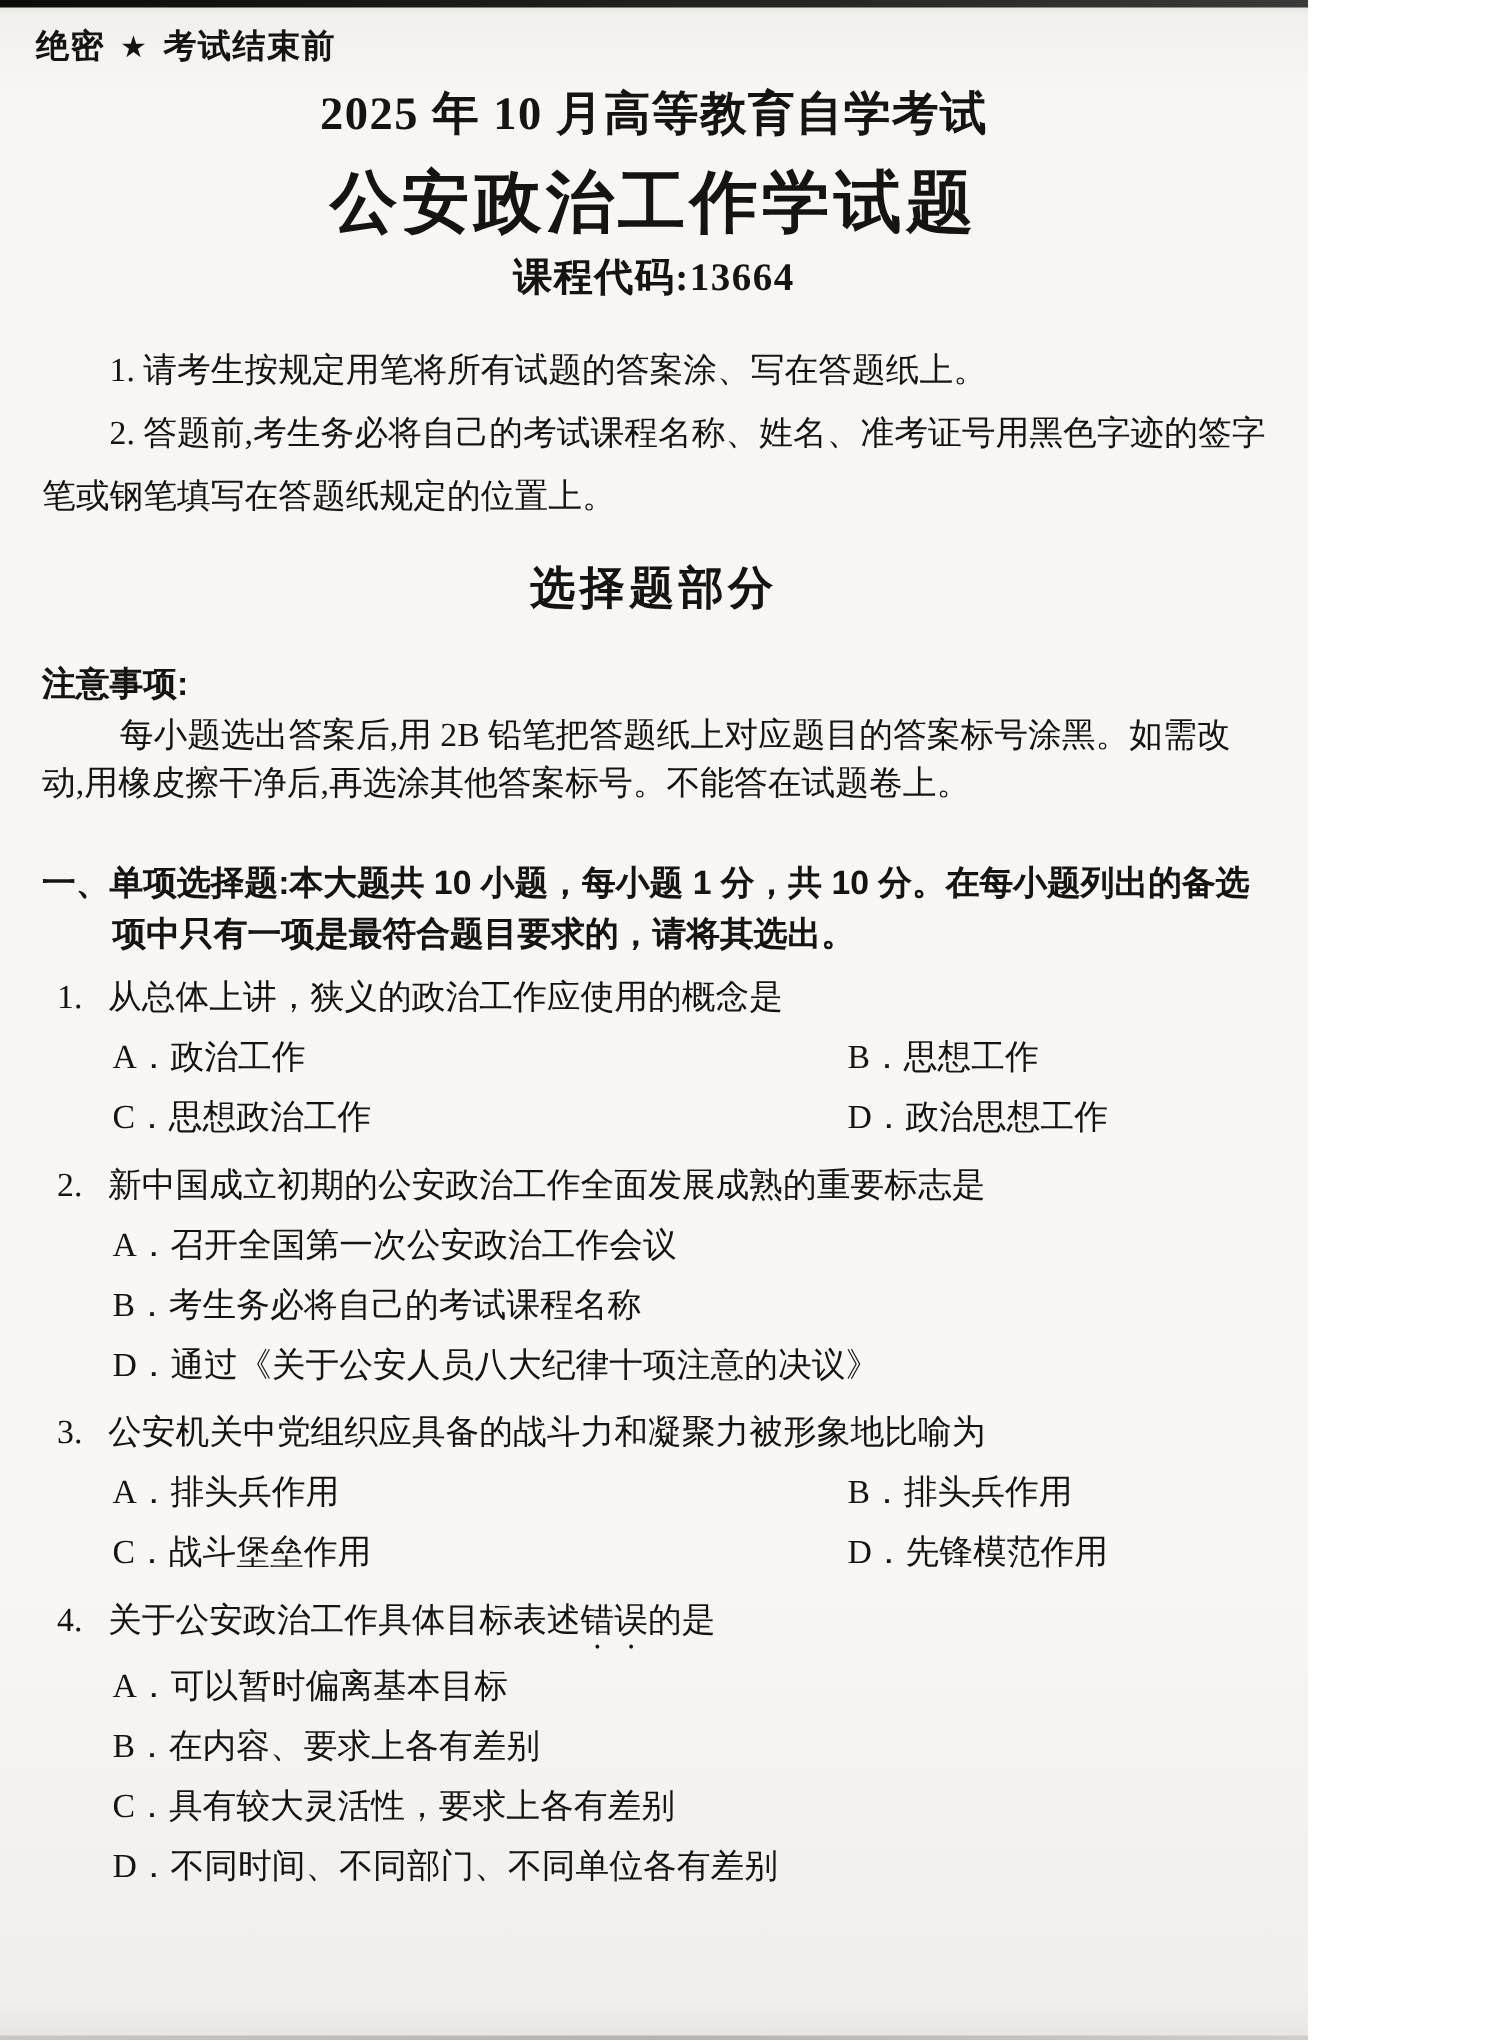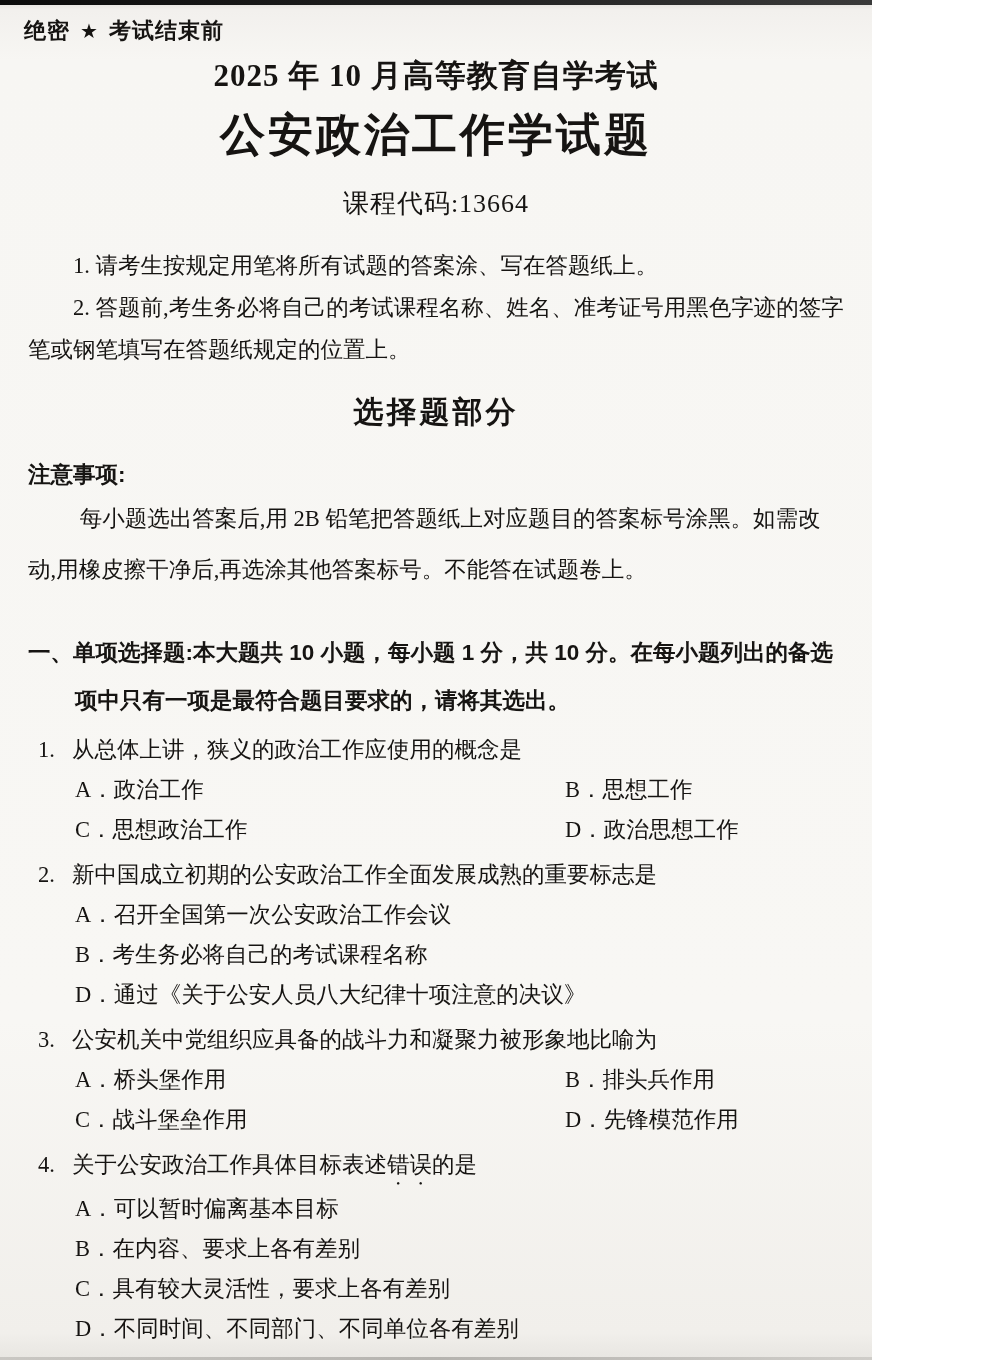--- a/index.html
+++ b/index.html
@@ -31,48 +31,48 @@
     padding-top:56px;
     font-size:31px; font-weight:700; letter-spacing:1px;
     line-height:1.3;
   }
   .paper-title {
     margin-top:10px;
     font-size:45px; font-weight:900; letter-spacing:3px;
     line-height:1.3;
   }
   .course-code {
-    margin-top:22px;
-    font-size:26px; font-weight:400; letter-spacing:1px;
+    margin-top:3px;
+    font-size:26px; font-weight:700; letter-spacing:1px;
     line-height:1.3;
   }
   .content { padding:0 28px; }
   .instructions { margin-top:24px; font-size:22.5px; line-height:42px; }
   .instructions p { margin:0; text-indent:2em; }
   .part-title {
     text-align:center; margin-top:20px;
     font-family:"Liberation Sans","DejaVu Sans",sans-serif;
     font-weight:800; font-size:30px; letter-spacing:3px;
     line-height:1.4;
   }
   .notes-heading {
     margin-top:26px;
     font-family:"Liberation Sans","DejaVu Sans",sans-serif;
     font-weight:800; font-size:22.5px; line-height:32px;
   }
   .notes-body {
     margin:2px 0 0 0;
-    font-size:22.5px; line-height:51px; text-indent:2.3em;
+    font-size:22.5px; line-height:32px; text-indent:2.3em;
   }
   .mcq { margin-top:34px; font-size:22.5px; line-height:40px; }
   .mcq-heading {
     font-family:"Liberation Sans","DejaVu Sans",sans-serif;
     font-weight:800;
     padding-left:47px; text-indent:-47px;
-    line-height:48px; margin:0;
+    line-height:34px; margin:0;
   }
   .question { margin-top:5px; padding-left:10px; }
   .stem { margin:0; }
   .qnum { display:inline-block; min-width:22px; margin-right:12px; }
   .opts { padding-left:37px; }
   .opts.two-col {
     display:grid;
     grid-template-columns:490px 1fr;
   }
   .opts.one-col .opt { display:block; }
@@ -134,21 +134,21 @@
         <div class="opts one-col">
           <span class="opt">A．召开全国第一次公安政治工作会议</span>
           <span class="opt">B．考生务必将自己的考试课程名称</span>
           <span class="opt">D．通过《关于公安人员八大纪律十项注意的决议》</span>
         </div>
       </div>
 
       <div class="question">
         <p class="stem"><span class="qnum">3.</span><span>公安机关中党组织应具备的战斗力和凝聚力被形象地比喻为</span></p>
         <div class="opts two-col">
-          <span class="opt">A．桥头堡作用</span>
+          <span class="opt">A．排头兵作用</span>
           <span class="opt">B．排头兵作用</span>
           <span class="opt">C．战斗堡垒作用</span>
           <span class="opt">D．先锋模范作用</span>
         </div>
       </div>
 
       <div class="question">
         <p class="stem"><span class="qnum">4.</span><span>关于公安政治工作具体目标表述</span><span class="emph">错误</span><span>的是</span></p>
         <div class="opts one-col">
           <span class="opt">A．可以暂时偏离基本目标</span>

